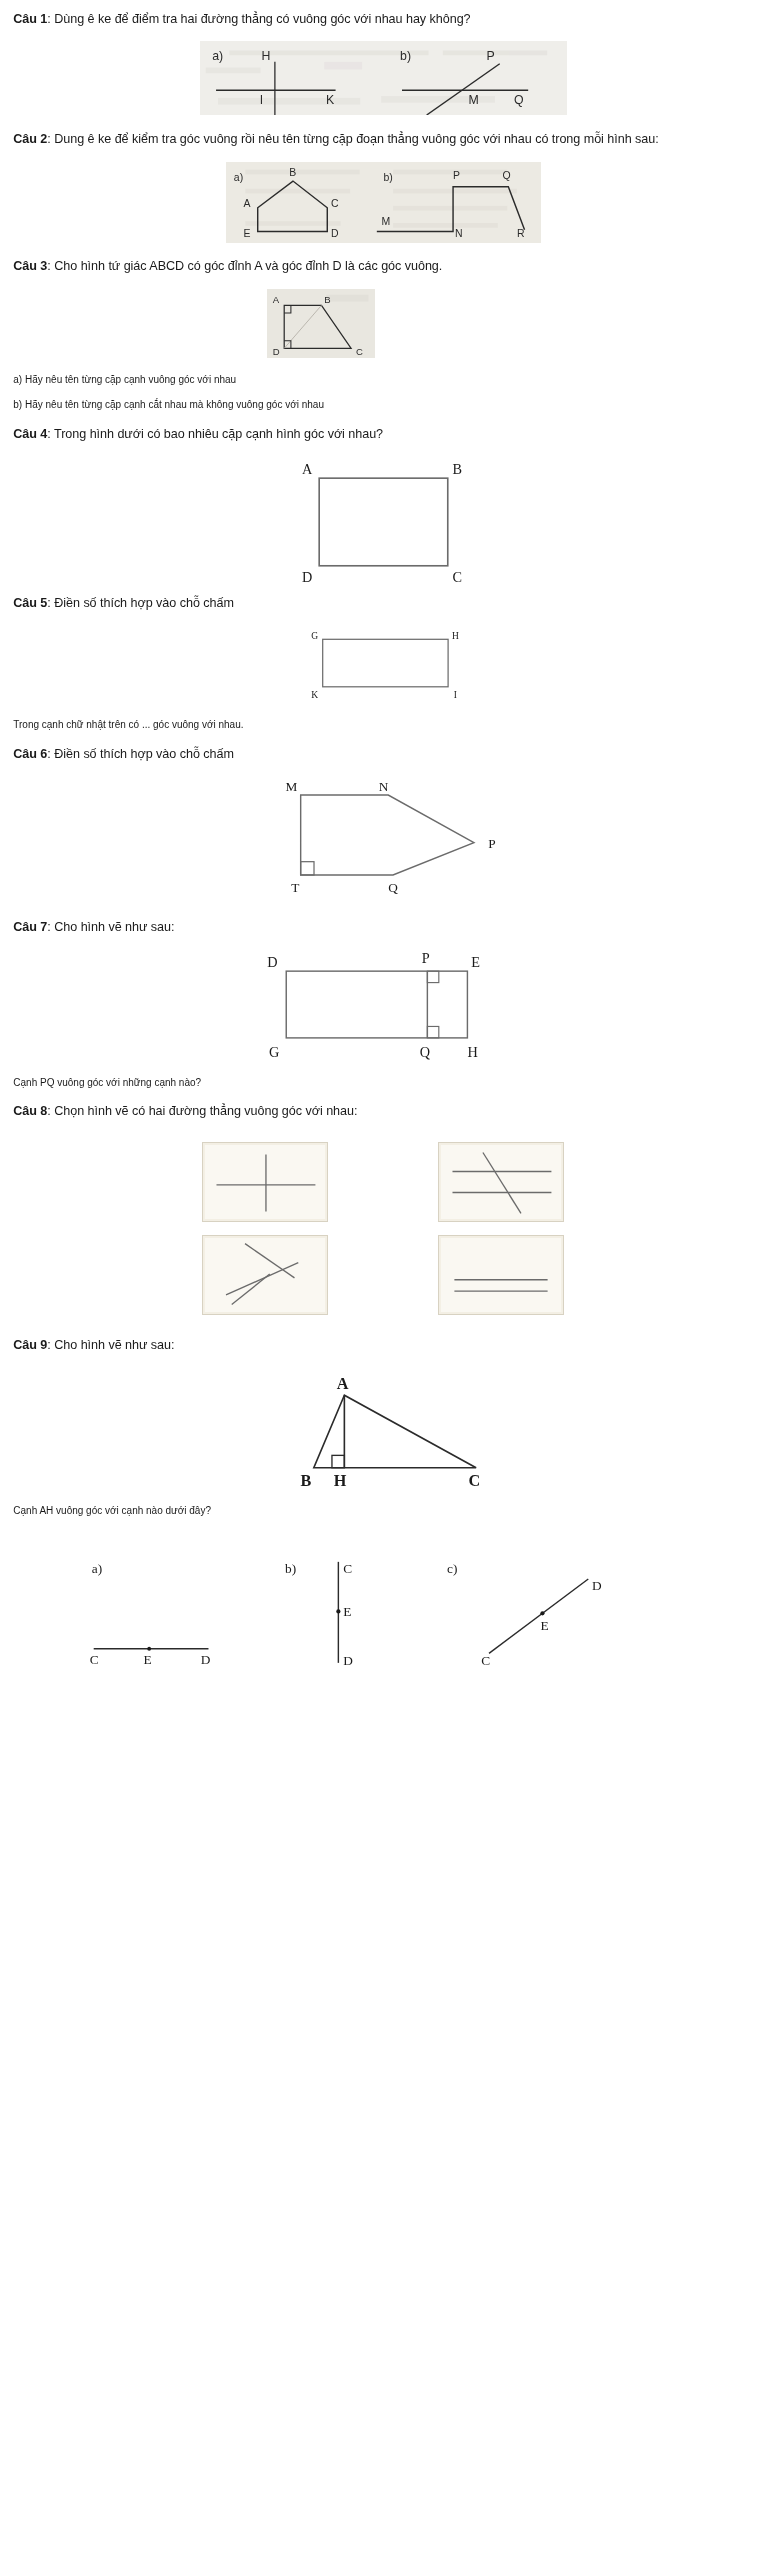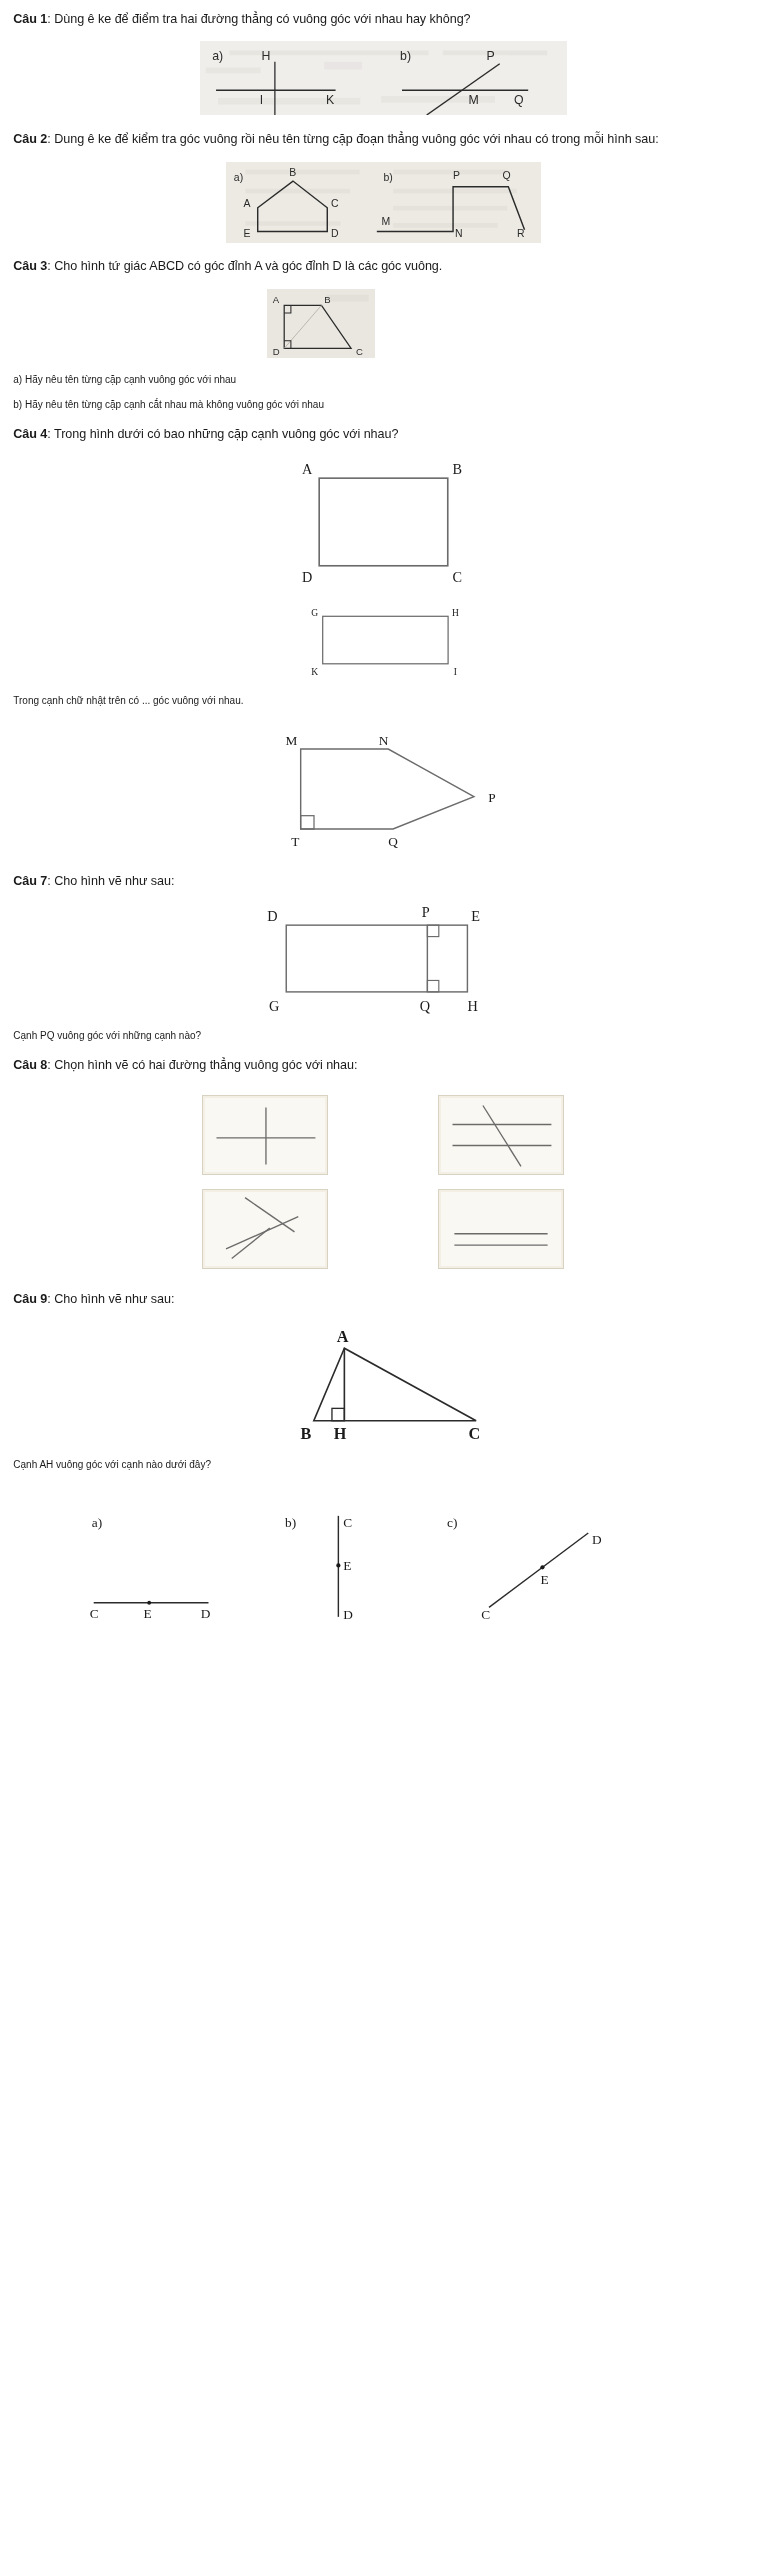--- a/index.html
+++ b/index.html
@@ -197,56 +197,62 @@
 
   <div class="gap-m"></div>
 
   <p class="subline">a) Hãy nêu tên từng cặp cạnh vuông góc với nhau</p>
   <div style="height:5.7px"></div>
   <p class="subline">b) Hãy nêu tên từng cặp cạnh cắt nhau mà không vuông góc với nhau</p>
 
   <div class="gap-s"></div>
 
   <p class="qline">
-    <span class="qlabel">Câu 4</span><span>: Trong hình dưới có bao những cặp cạnh vuông góc với nhau?</span>
+    <span class="qlabel">Câu 4</span><span>: Trong hình dưới có bao nhiêu cặp cạnh hình góc với nhau?</span>
   </p>
 
   <div class="gap-s"></div>
 
   <div class="fig-wrap">
     <svg width="200" height="129" viewBox="0 0 210 135">
       <text class="lbl" x="20" y="18" font-size="15">A</text>
       <text class="lbl" x="178" y="18" font-size="15">B</text>
       <text class="lbl" x="20" y="131" font-size="15">D</text>
       <text class="lbl" x="178" y="131" font-size="15">C</text>
       <rect class="stroke-grey" x="38" y="22" width="135" height="92" stroke-width="1.7"></rect>
     </svg>
   </div>
 
   <div class="gap-s"></div>
 
+  <p class="qline">
+    <span class="qlabel">Câu 5</span><span>: Điền số thích hợp vào chỗ chấm</span>
+  </p>
 
   <div class="gap-s"></div>
 
   <div class="fig-wrap">
     <svg width="191" height="76" viewBox="0 0 200 80">
       <text class="lbl" x="24" y="14" font-size="10">G</text>
       <text class="lbl" x="172" y="14" font-size="10">H</text>
       <text class="lbl" x="24" y="76" font-size="10">K</text>
       <text class="lbl" x="174" y="76" font-size="10">I</text>
       <rect class="stroke-grey" x="36" y="14" width="132" height="50" stroke-width="1.3"></rect>
     </svg>
   </div>
 
   <div class="gap-m"></div>
 
   <p class="subline">Trong cạnh chữ nhật trên có ... góc vuông với nhau.</p>
 
   <div class="gap-s"></div>
 
+  <p class="qline">
+    <span class="qlabel">Câu 6</span><span>: Điền số thích hợp vào chỗ chấm</span>
+  </p>
 
   <div class="gap-s"></div>
 
   <div class="fig-wrap">
     <svg width="277" height="119" viewBox="0 0 290 125">
       <text class="lbl" x="42" y="16" font-size="14">M</text>
       <text class="lbl" x="140" y="16" font-size="14">N</text>
       <text class="lbl" x="255" y="76" font-size="14">P</text>
       <text class="lbl" x="48" y="122" font-size="14">T</text>
       <text class="lbl" x="150" y="122" font-size="14">Q</text>

